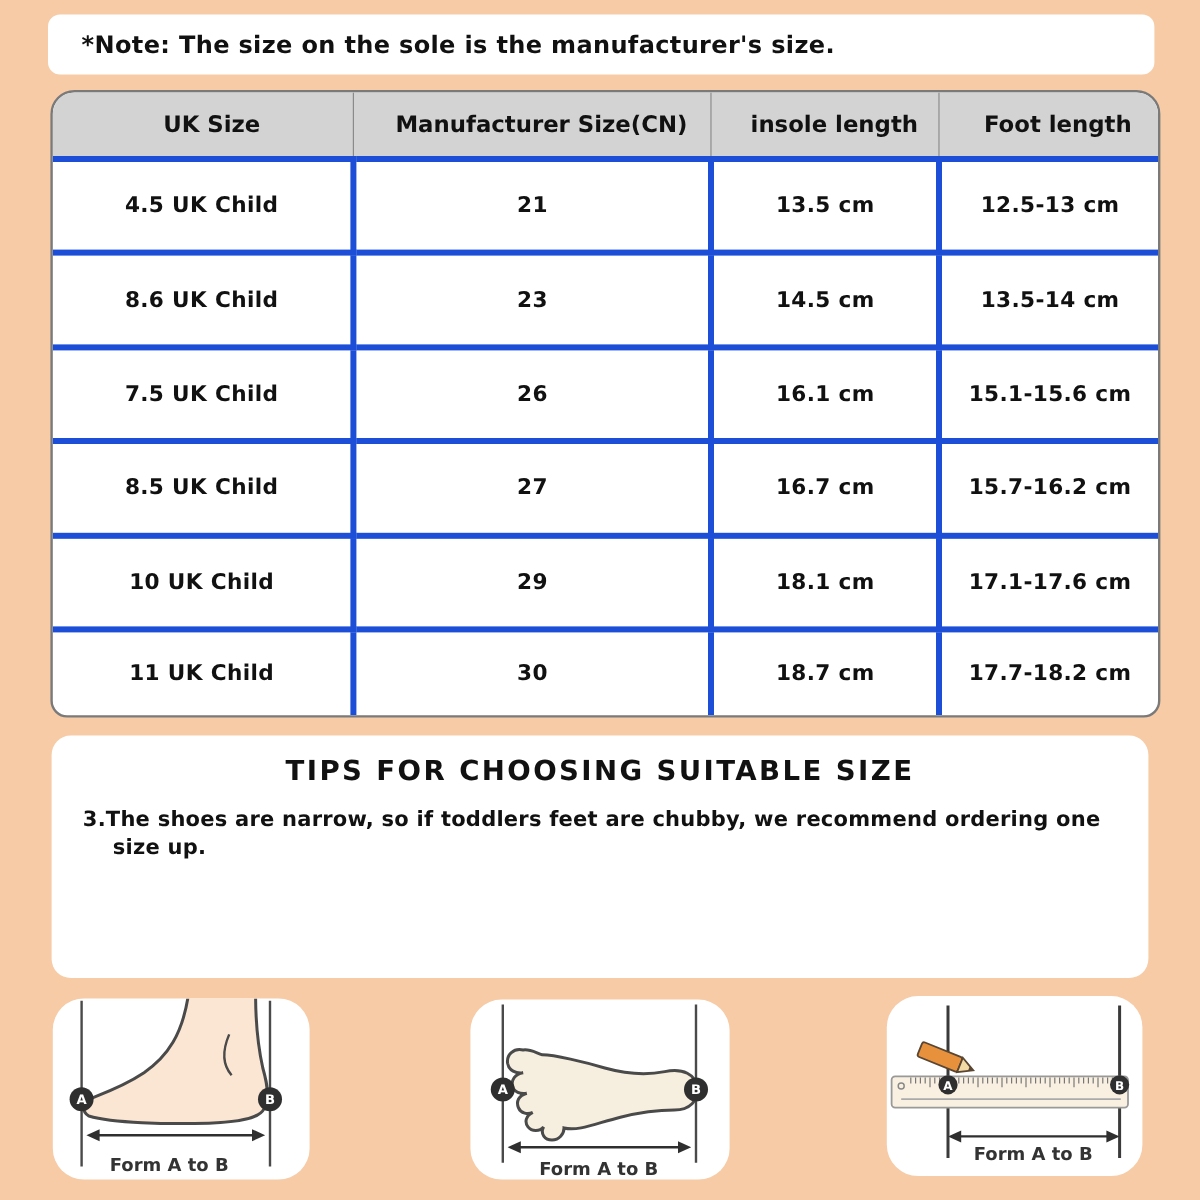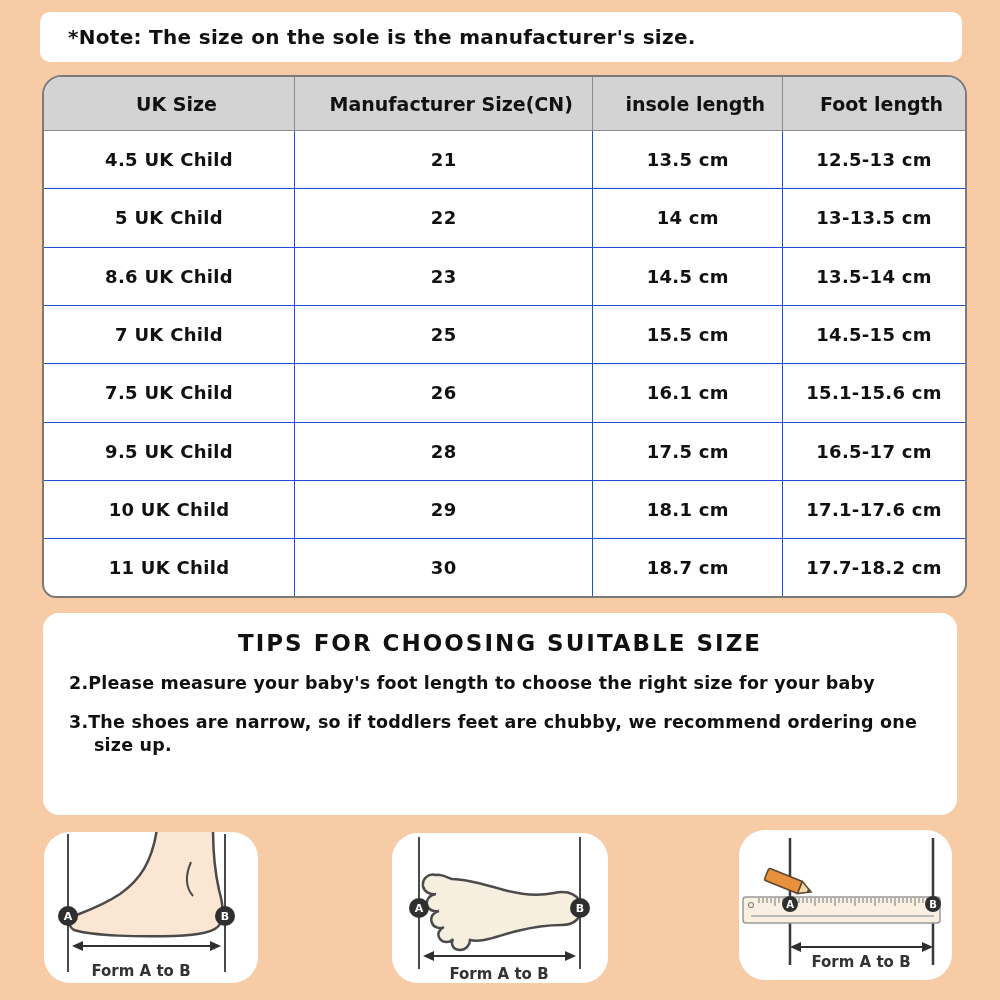--- a/index.html
+++ b/index.html
@@ -25,21 +25,21 @@
     width:100%; height:100%; border-collapse:collapse; table-layout:fixed;
   }
   table.size-table th{
     background:#D3D3D3; height:51px; font-size:19px; font-weight:700;
     border:1px solid #8A8A8A; border-top:none;padding-left:16px;
   }
   table.size-table th:first-child, table.size-table td:first-child{border-left:none;}
   table.size-table th:last-child, table.size-table td:last-child{border-right:none;}
   table.size-table td{
     text-align:center; vertical-align:middle; font-size:18px; font-weight:600;
-    border:1px solid #1d4ed8; letter-spacing:0.3px;
+    border:5px solid #1d4ed8; letter-spacing:0.3px;
   }
   table.size-table tr:last-child td{border-bottom:none;}
   col.c1{width:27.2%;} col.c2{width:32.4%;} col.c3{width:20.6%;} col.c4{width:19.8%;}
   
   .tips-box{
     position:absolute; left:43px; top:613px; width:914px; height:202px;
     background:#FFFFFF; border-radius:16px; box-sizing:border-box; padding:17px 26px 0 26px;
   }
   .tips-title{
     text-align:center; font-size:23px; font-weight:700; letter-spacing:2px;
@@ -86,69 +86,56 @@
           </tr>
       </thead>
       <tbody>
           <tr>
             <td>4.5 UK Child</td>
             <td>21</td>
             <td>13.5 cm</td>
             <td>12.5-13 cm</td>
           </tr>
           <tr>
-            <td>5 UK Child</td>
-            <td>22</td>
-            <td>14 cm</td>
-            <td>13-13.5 cm</td>
-          </tr>
-          <tr>
             <td>8.6 UK Child</td>
             <td>23</td>
             <td>14.5 cm</td>
             <td>13.5-14 cm</td>
           </tr>
           <tr>
-            <td>7 UK Child</td>
-            <td>25</td>
-            <td>15.5 cm</td>
-            <td>14.5-15 cm</td>
-          </tr>
-          <tr>
             <td>7.5 UK Child</td>
             <td>26</td>
             <td>16.1 cm</td>
             <td>15.1-15.6 cm</td>
           </tr>
           <tr>
-            <td>9.5 UK Child</td>
-            <td>28</td>
-            <td>17.5 cm</td>
-            <td>16.5-17 cm</td>
+            <td>8.5 UK Child</td>
+            <td>27</td>
+            <td>16.7 cm</td>
+            <td>15.7-16.2 cm</td>
           </tr>
           <tr>
             <td>10 UK Child</td>
             <td>29</td>
             <td>18.1 cm</td>
             <td>17.1-17.6 cm</td>
           </tr>
           <tr>
             <td>11 UK Child</td>
             <td>30</td>
             <td>18.7 cm</td>
             <td>17.7-18.2 cm</td>
           </tr>
         </tbody>
     </table>
   </div>
 
   <div class="tips-box">
     <div class="tips-title">TIPS FOR CHOOSING SUITABLE SIZE</div>
     <div class="tips-list">
-        <div class="tip-item">2.Please measure your baby's foot length to choose the right size for your baby</div>
         <div class="tip-item">3.The shoes are narrow, so if toddlers feet are chubby, we recommend ordering one size up.</div>
       </div>
   </div>
 
   <div class="diagram-box" id="diag1">
     <svg viewBox="0 0 214 151">
       <line x1="24" y1="2" x2="24" y2="140" stroke="#4A4A4A" stroke-width="2"></line>
       <line x1="181" y1="2" x2="181" y2="140" stroke="#4A4A4A" stroke-width="2"></line>
       <path d="M113,-3 C108,30 96,48 76,62 C58,74 40,80 30,84 C24,87 24,94 30,98
                C50,104 95,105 130,104 C156,103 172,100 176,92 C181,84 179,72 175,58

